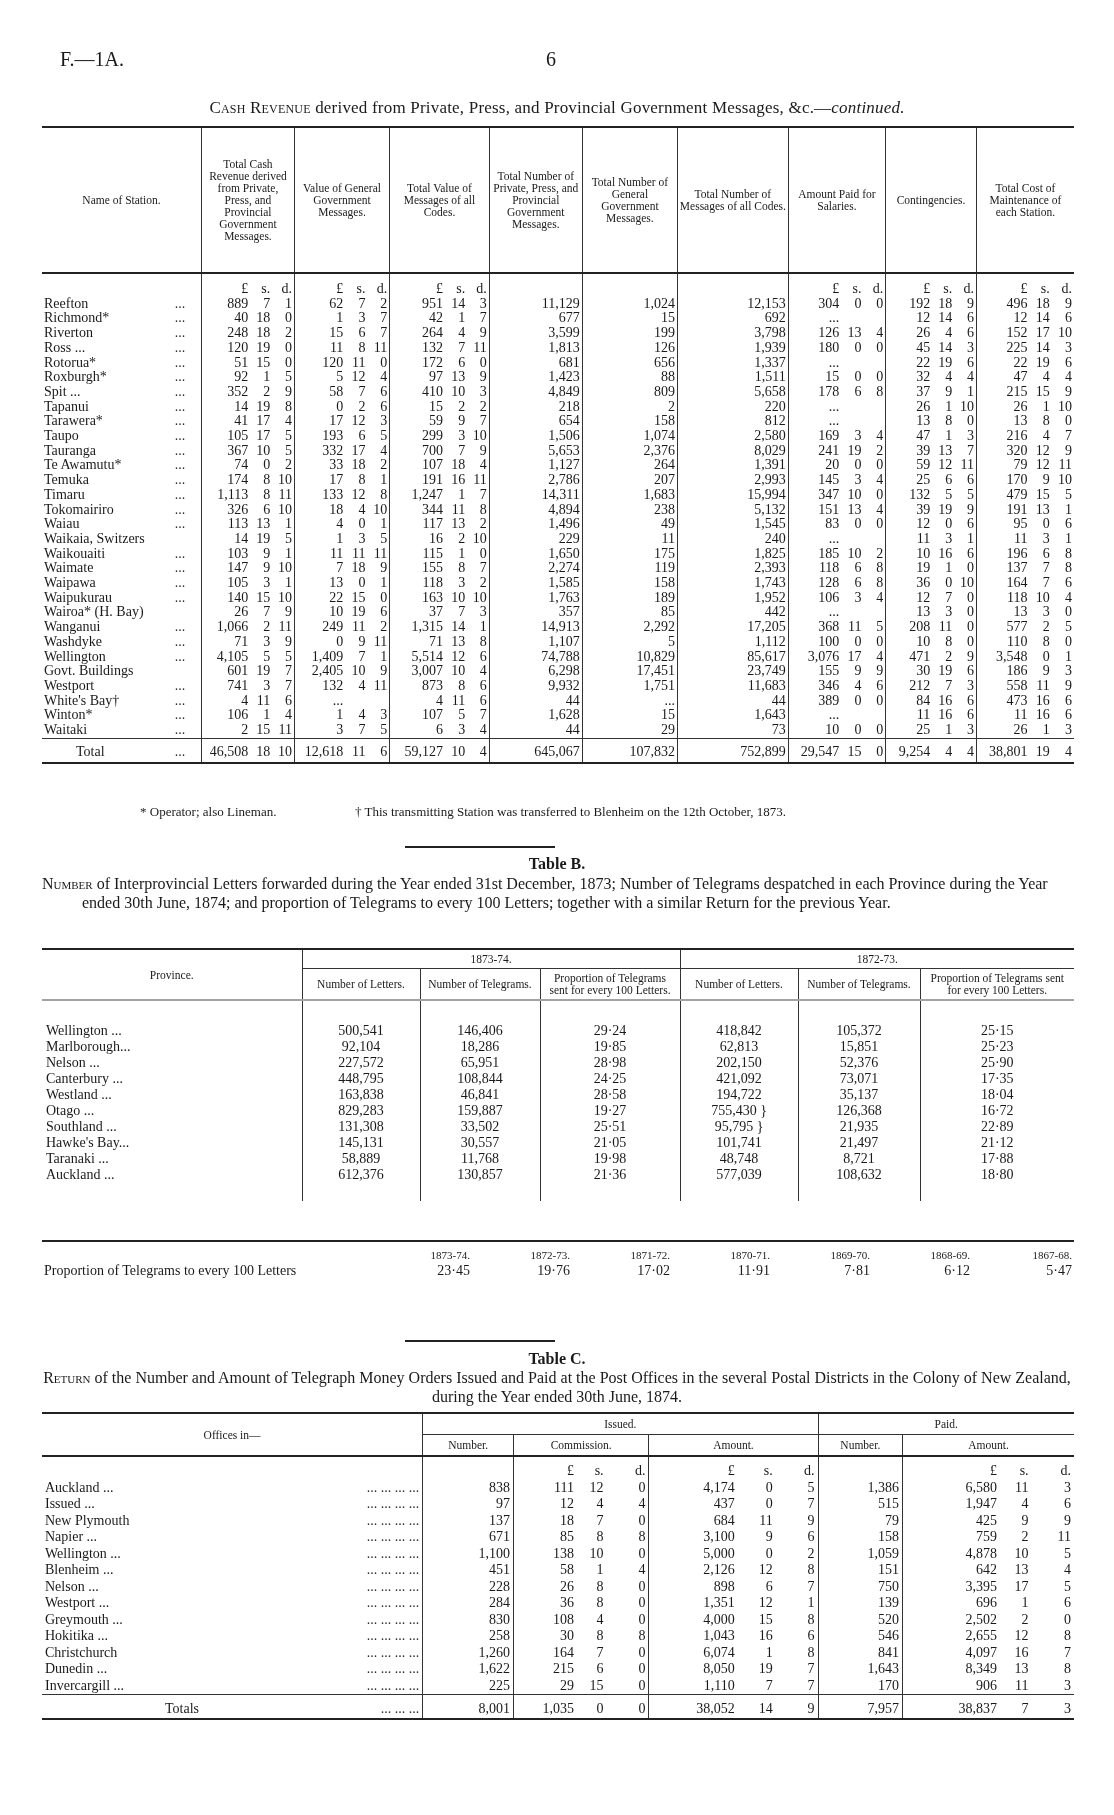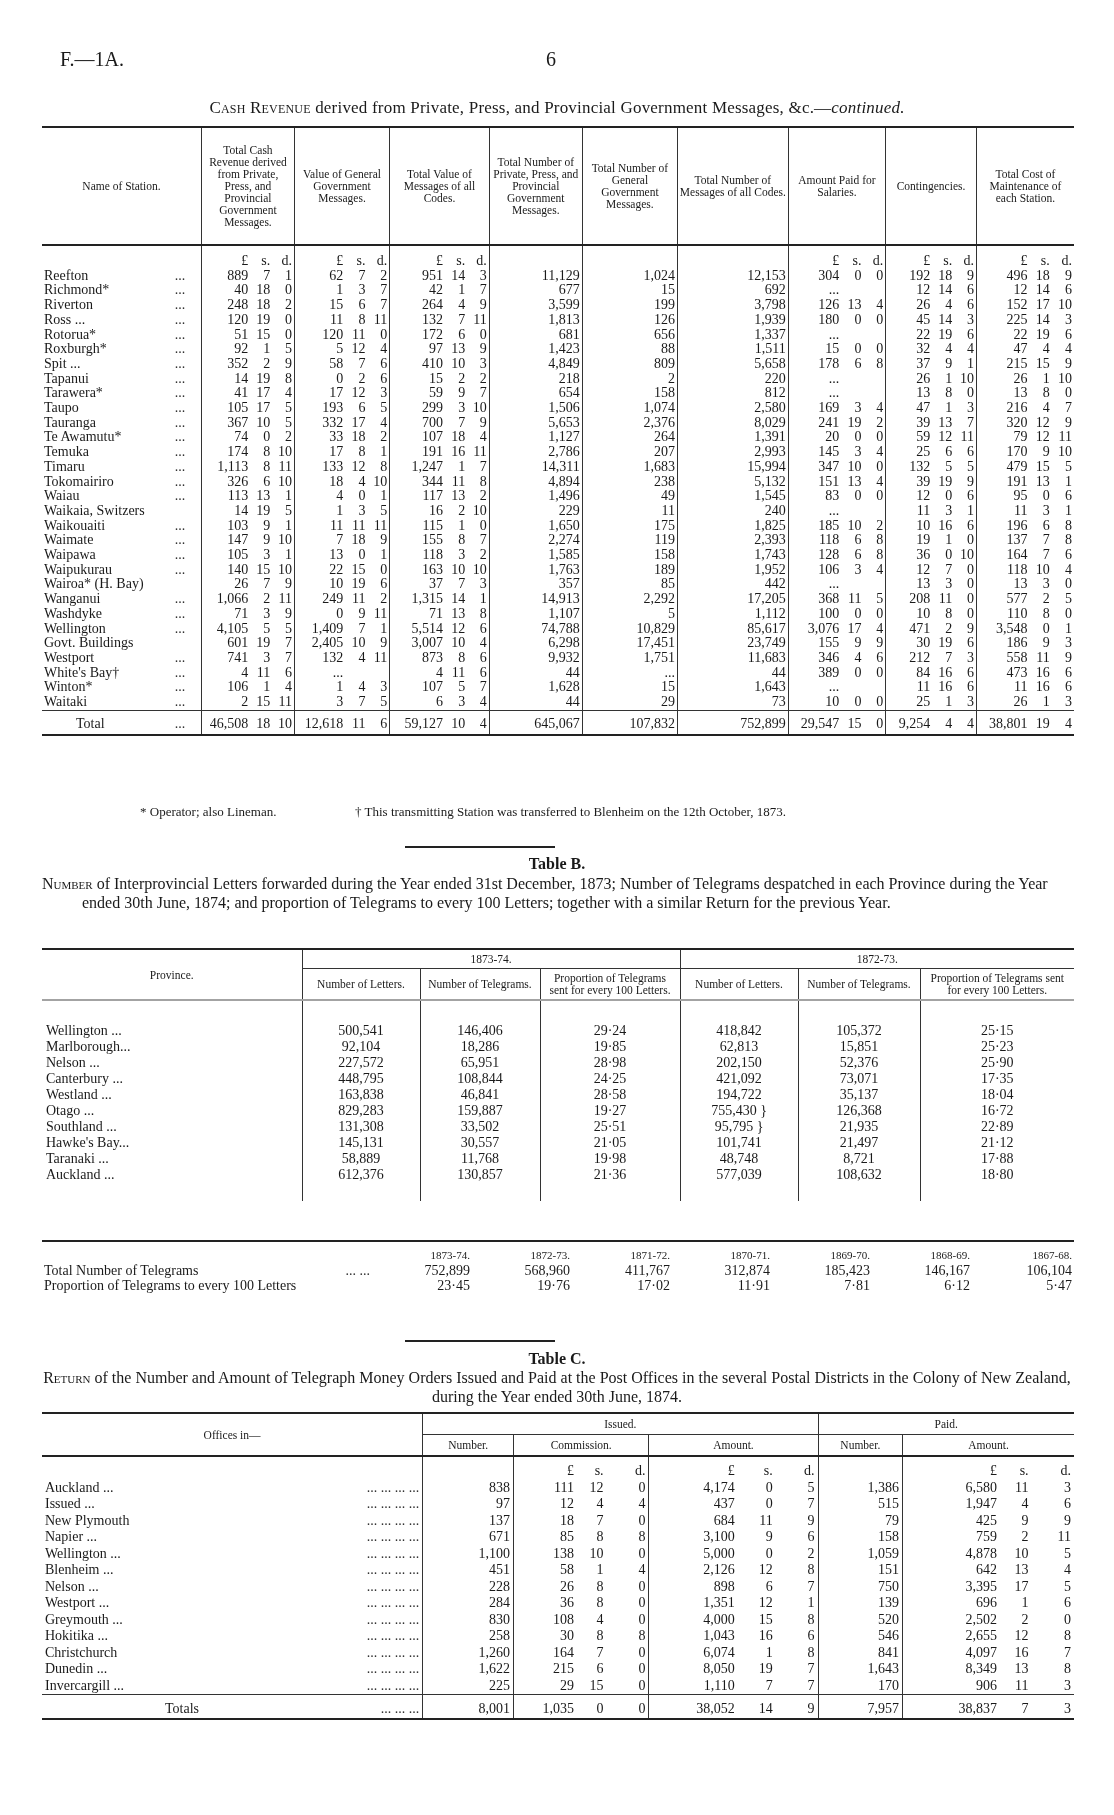--- a/index.html
+++ b/index.html
@@ -7,21 +7,21 @@
          font-family:"Liberation Serif","DejaVu Serif",serif; color:#1a1a1a; }
   .abs { position:absolute; }
   .hdr-id { left:60px; top:48px; font-size:20px; }
   .hdr-page { left:546px; top:48px; font-size:20px; }
   .title1 { left:0; width:1114px; top:98px; text-align:center; font-size:17px; letter-spacing:0.2px; }
   .sc { font-variant:small-caps; }
   .it { font-style:italic; }
   table { border-collapse:collapse; }
   .tA { left:42px; top:126px; width:1032px; font-size:14px; }
   .tA th { font-weight:normal; font-size:11.5px; line-height:12px; vertical-align:middle;
-           border-left:1px solid #333; padding:2px 1px; height:112px; }
+           border-left:1px solid #333; padding:16px 1px; height:112px; }
   .tA th:first-child { border-left:none; }
   .tA thead tr { border-top:2px solid #222; border-bottom:2px solid #222; }
   .tA td { padding:0 2px; height:14.7px; line-height:14.7px; white-space:nowrap; }
   .tA td.b { border-left:1px solid #333; }
   .num { text-align:right; }
   .nm { text-align:left; }
   .unit td { font-size:14px; padding-top:8px; }
   .tA tfoot tr { border-top:1px solid #333; border-bottom:2px solid #222; }
   .tA tfoot td { padding-top:6px; padding-bottom:2px; }
   .foot { top:804px; font-size:13px; }
@@ -1055,30 +1055,20 @@
         <td></td>
         <td class="num">1873-74.</td>
         <td class="num">1872-73.</td>
         <td class="num">1871-72.</td>
         <td class="num">1870-71.</td>
         <td class="num">1869-70.</td>
         <td class="num">1868-69.</td>
         <td class="num">1867-68.</td>
       </tr>
       <tr>
-        <td><span>Total Number of Telegrams</span><span class="dots" style="float: right;">... ...</span></td>
-        <td class="num">752,899</td>
-        <td class="num">568,960</td>
-        <td class="num">411,767</td>
-        <td class="num">312,874</td>
-        <td class="num">185,423</td>
-        <td class="num">146,167</td>
-        <td class="num">106,104</td>
-      </tr>
-      <tr>
         <td><span>Proportion of Telegrams to every 100 Letters</span><span class="dots" style="float: right;"></span></td>
         <td class="num">23·45</td>
         <td class="num">19·76</td>
         <td class="num">17·02</td>
         <td class="num">11·91</td>
         <td class="num">7·81</td>
         <td class="num">6·12</td>
         <td class="num">5·47</td>
       </tr>
     </tbody>

